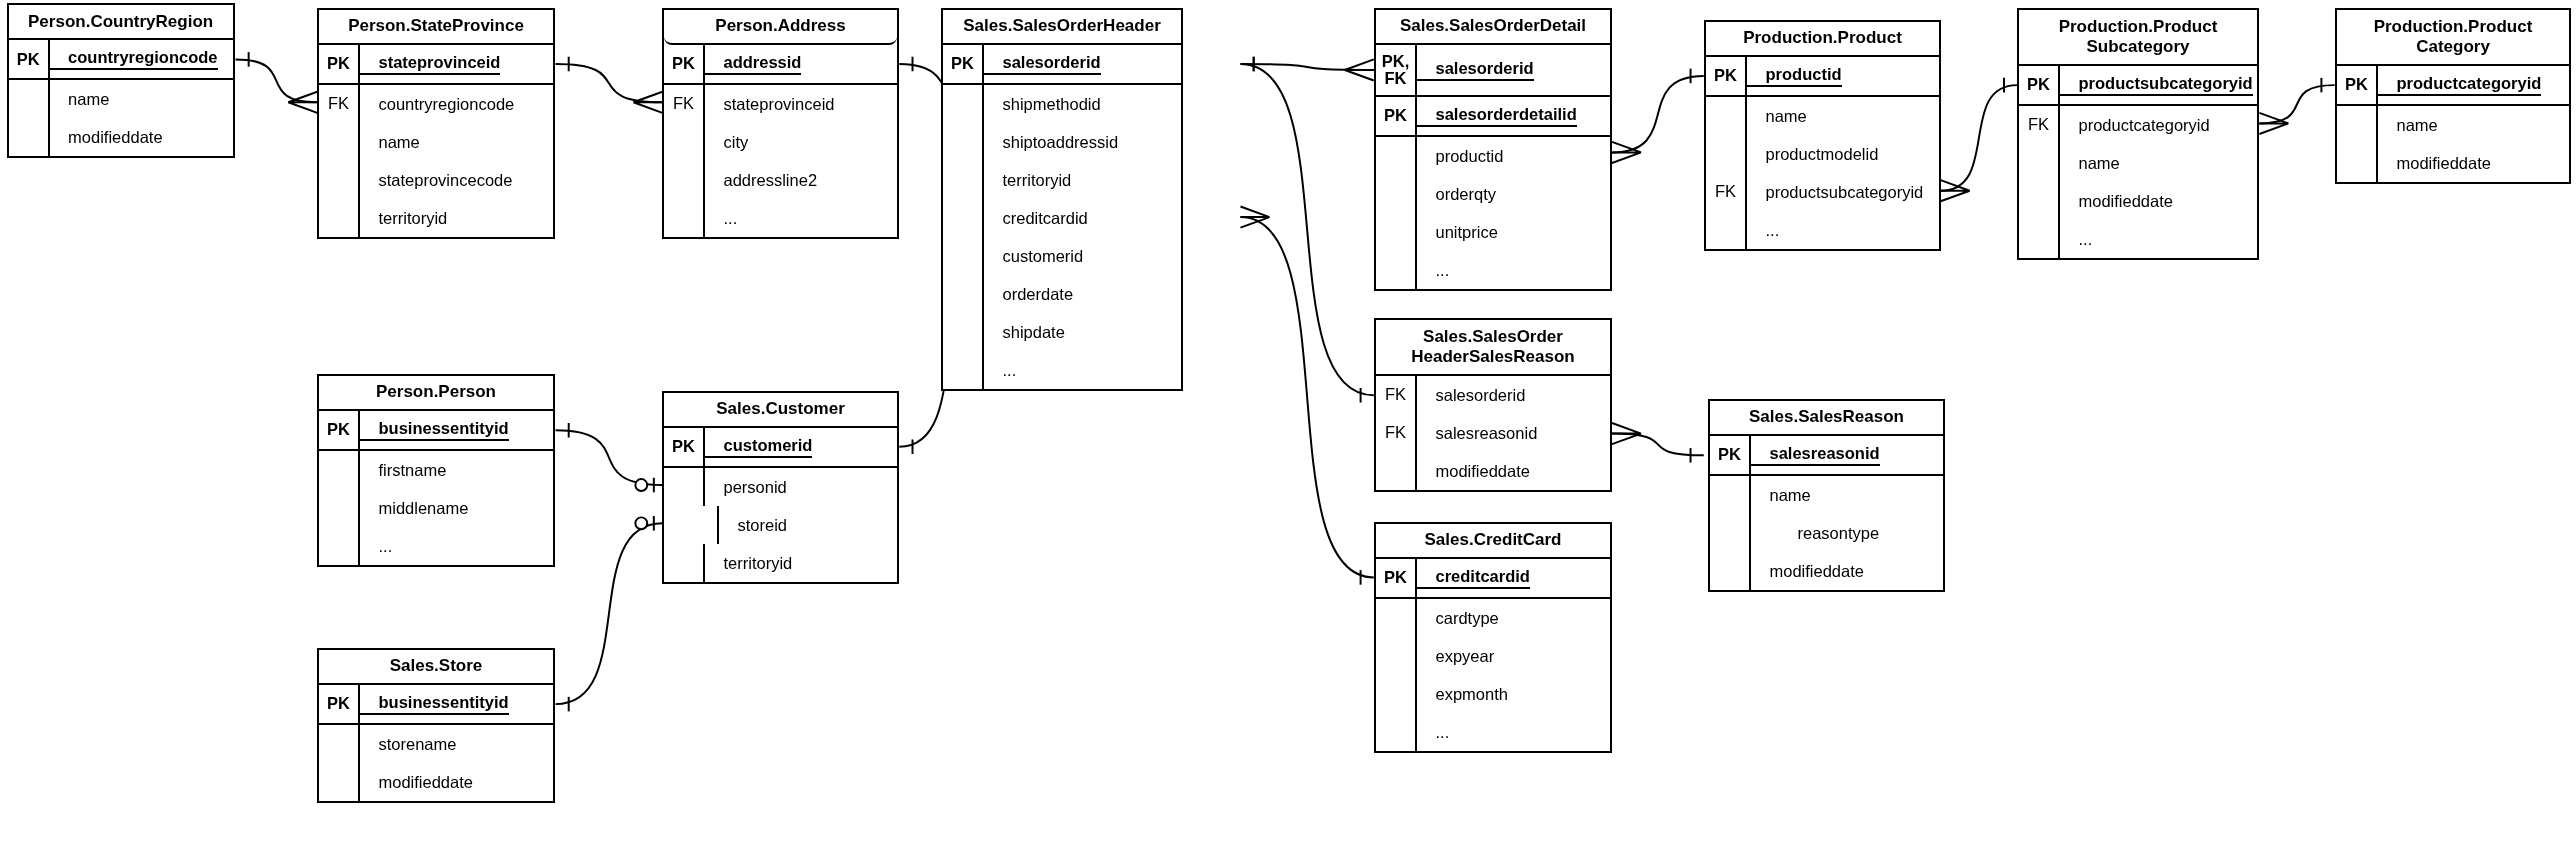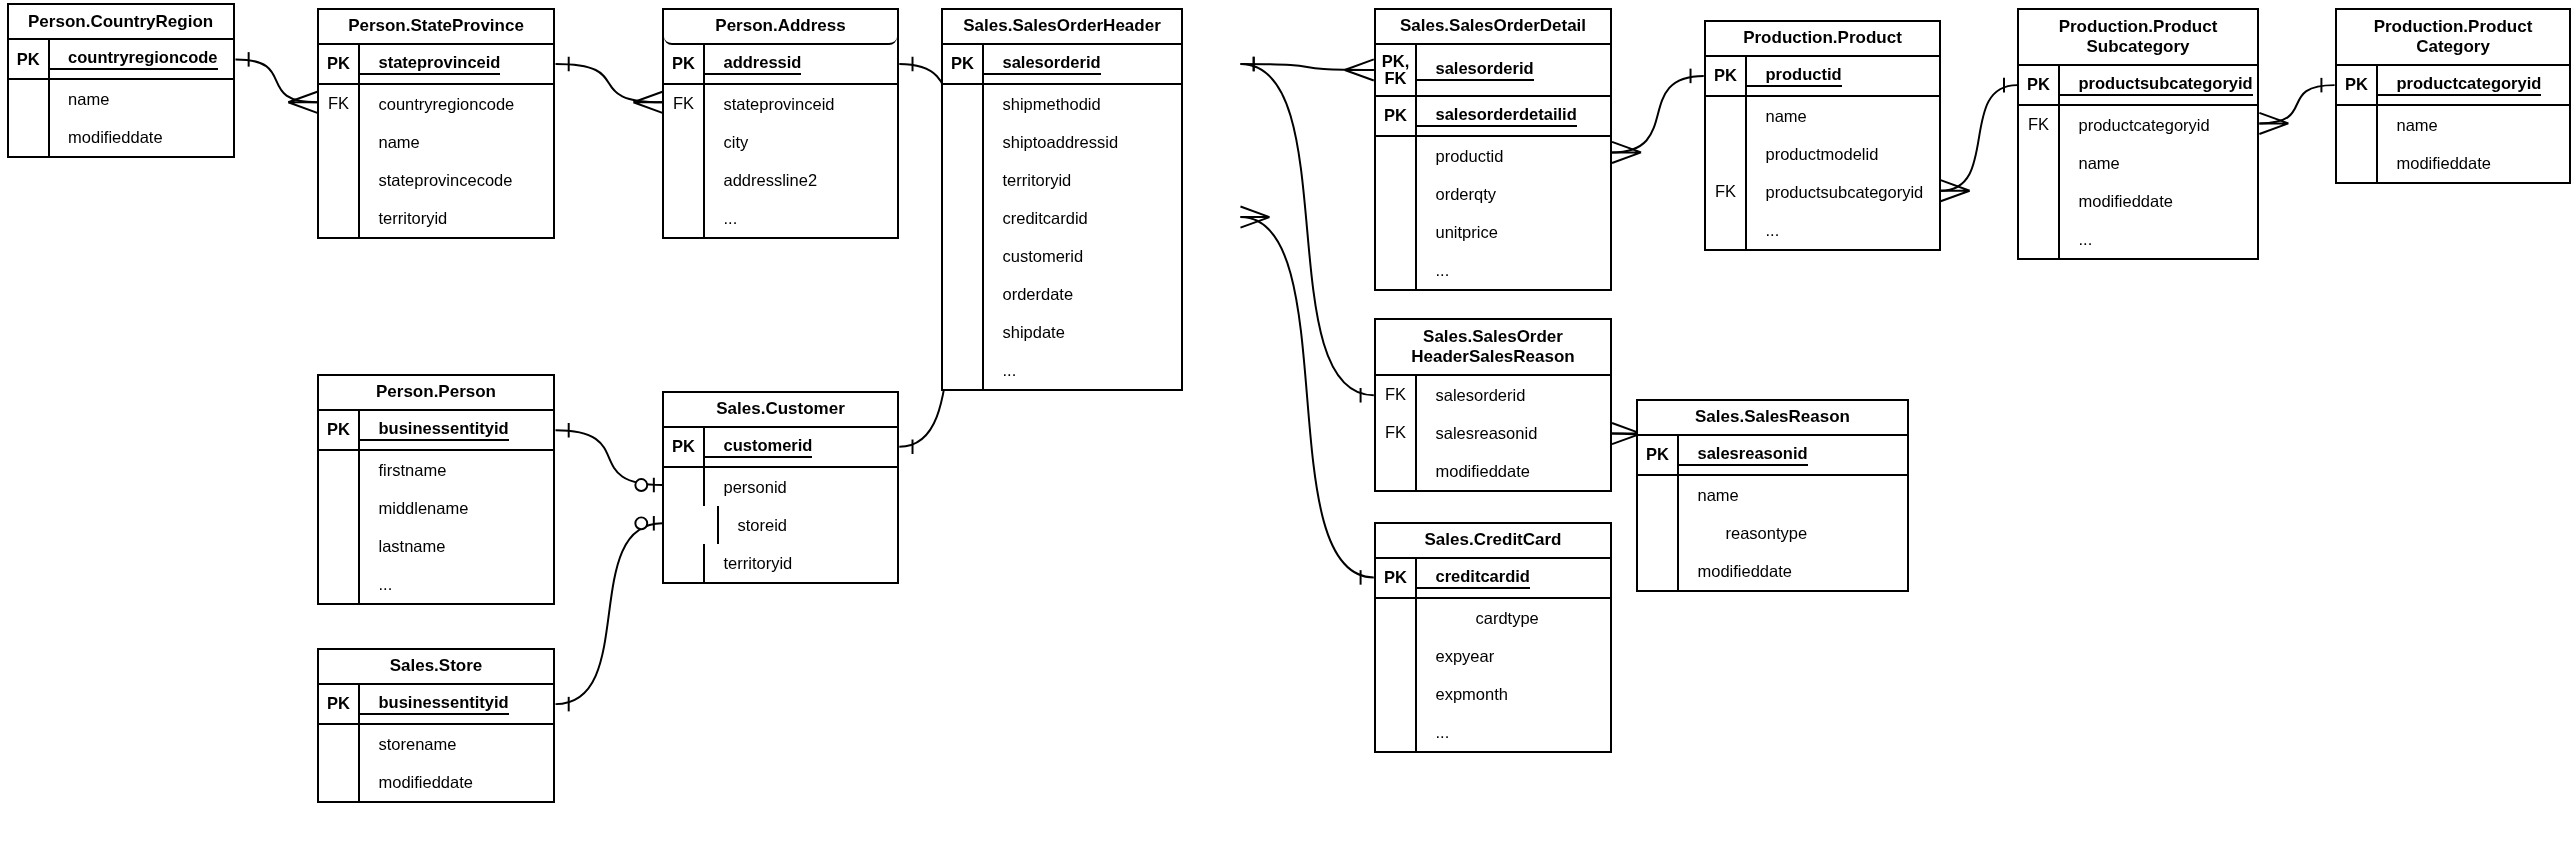--- a/index.html
+++ b/index.html
@@ -385,24 +385,20 @@
           <div class="row" style="height: 38px;">
             <span class="key-cell"></span>
             <span class="name-cell">firstname</span>
           </div>
           <div class="row" style="height: 38px;">
             <span class="key-cell"></span>
             <span class="name-cell">middlename</span>
           </div>
           <div class="row" style="height: 38px;">
             <span class="key-cell"></span>
-            <span class="name-cell">lastname</span>
-          </div>
-          <div class="row" style="height: 38px;">
-            <span class="key-cell"></span>
             <span class="name-cell">...</span>
           </div>
         </div>
       </div>
       <div class="entity" style="left: 662px; top: 391px; width: 237px;">
         <div class="entity-title" style="height: 35px;">
           <span>Sales.Customer</span>
         </div>
         <div class="section">
           <div class="row" style="height: 38px;">
@@ -459,21 +455,21 @@
           <div class="row" style="height: 38px;">
             <span class="key-cell">FK</span>
             <span class="name-cell">salesreasonid</span>
           </div>
           <div class="row" style="height: 38px;">
             <span class="key-cell"></span>
             <span class="name-cell">modifieddate</span>
           </div>
         </div>
       </div>
-      <div class="entity" style="left: 1636px; top: 399px; width: 273px;">
+      <div class="entity" style="left: 1708px; top: 399px; width: 237px;">
         <div class="entity-title" style="height: 35px;">
           <span>Sales.SalesReason</span>
         </div>
         <div class="section">
           <div class="row" style="height: 38px;">
             <span class="key-cell key-bold">PK</span>
             <span class="name-cell pk-name">salesreasonid</span>
           </div>
         </div>
         <div class="section">
@@ -495,21 +491,21 @@
         <div class="entity-title" style="height: 35px;">
           <span>Sales.CreditCard</span>
         </div>
         <div class="section">
           <div class="row" style="height: 38px;">
             <span class="key-cell key-bold">PK</span>
             <span class="name-cell pk-name">creditcardid</span>
           </div>
         </div>
         <div class="section">
-          <div class="row" style="height: 38px; gap: 40px;">
+          <div class="row" style="height: 38px;">
             <span class="key-cell"></span>
             <span class="name-cell">cardtype</span>
           </div>
           <div class="row" style="height: 38px;">
             <span class="key-cell"></span>
             <span class="name-cell">expyear</span>
           </div>
           <div class="row" style="height: 38px;">
             <span class="key-cell"></span>
             <span class="name-cell">expmonth</span>

